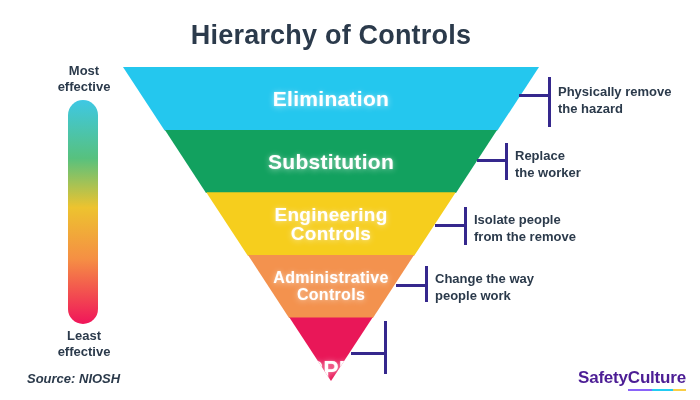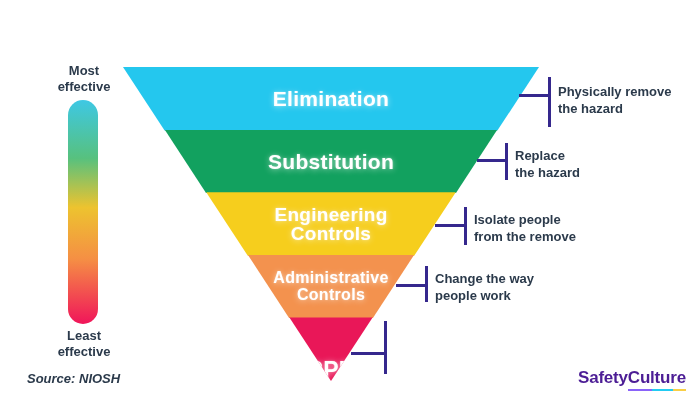--- a/index.html
+++ b/index.html
@@ -63,20 +63,21 @@
   }
   .logo-underline > div:nth-child(1){ width:42%; }
   .logo-underline > div:nth-child(2){ width:35%; }
   .logo-underline > div:nth-child(3){ width:23%; }
 </style>
 </head>
 <body>
 
 <div id="page">
 
+  <div class="title">Hierarchy of Controls</div>
 
   <div class="scale-label most-label">Most
 effective</div>
   <div class="gradient-bar" style="background: linear-gradient(rgb(62, 200, 228) 0%, rgb(87, 193, 126) 26%, rgb(237, 195, 47) 48%, rgb(245, 143, 68) 71%, rgb(240, 21, 90) 100%);"></div>
   <div class="scale-label least-label">Least
 effective</div>
   <div class="source">Source: NIOSH</div>
 
   <div class="pyramid">
     <div class="band band0" style="background-color: rgb(36, 199, 238);">
@@ -99,21 +100,21 @@
   </div>
 
   <div class="hline" style="left: 519px; top: 94px; width: 31px; background-color: rgb(53, 40, 141);"></div>
   <div class="vbar" style="left: 548px; top: 77px; height: 50px; background-color: rgb(53, 40, 141);"></div>
   <div class="ann-text" style="left:558px; top:83px;">Physically remove
 the hazard</div>
 
   <div class="hline" style="left: 477px; top: 159px; width: 30px; background-color: rgb(53, 40, 141);"></div>
   <div class="vbar" style="left: 505px; top: 143px; height: 37px; background-color: rgb(53, 40, 141);"></div>
   <div class="ann-text" style="left:515px; top:147px;">Replace
-the hazard</div>
+the worker</div>
 
   <div class="hline" style="left: 435px; top: 224px; width: 31px; background-color: rgb(53, 40, 141);"></div>
   <div class="vbar" style="left: 464px; top: 207px; height: 38px; background-color: rgb(53, 40, 141);"></div>
   <div class="ann-text" style="left:474px; top:211px;">Isolate people
 from the remove</div>
 
   <div class="hline" style="left: 396px; top: 284px; width: 31px; background-color: rgb(53, 40, 141);"></div>
   <div class="vbar" style="left: 425px; top: 266px; height: 36px; background-color: rgb(53, 40, 141);"></div>
   <div class="ann-text" style="left:435px; top:270px;">Change the way
 people work</div>

